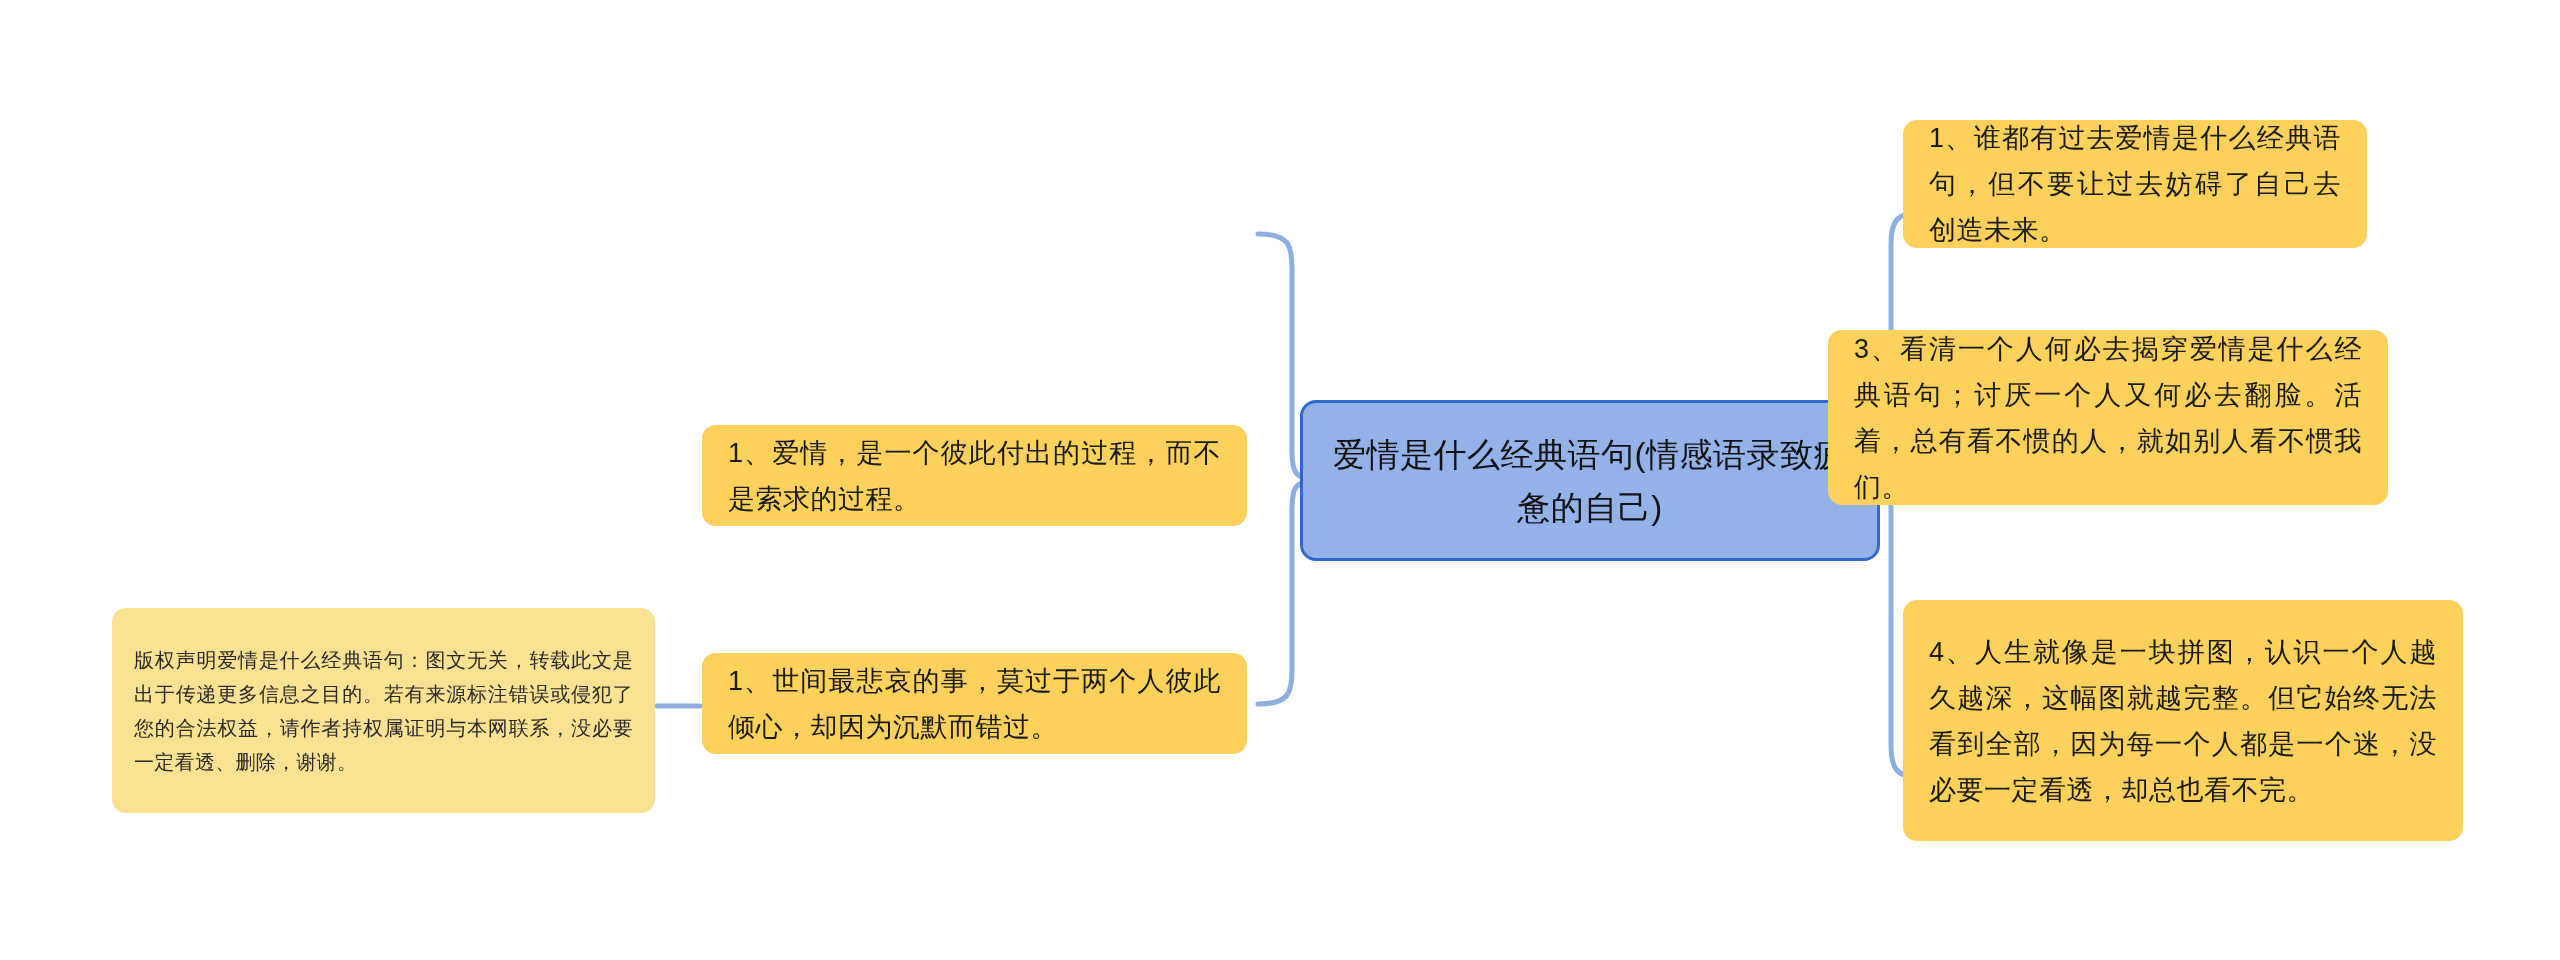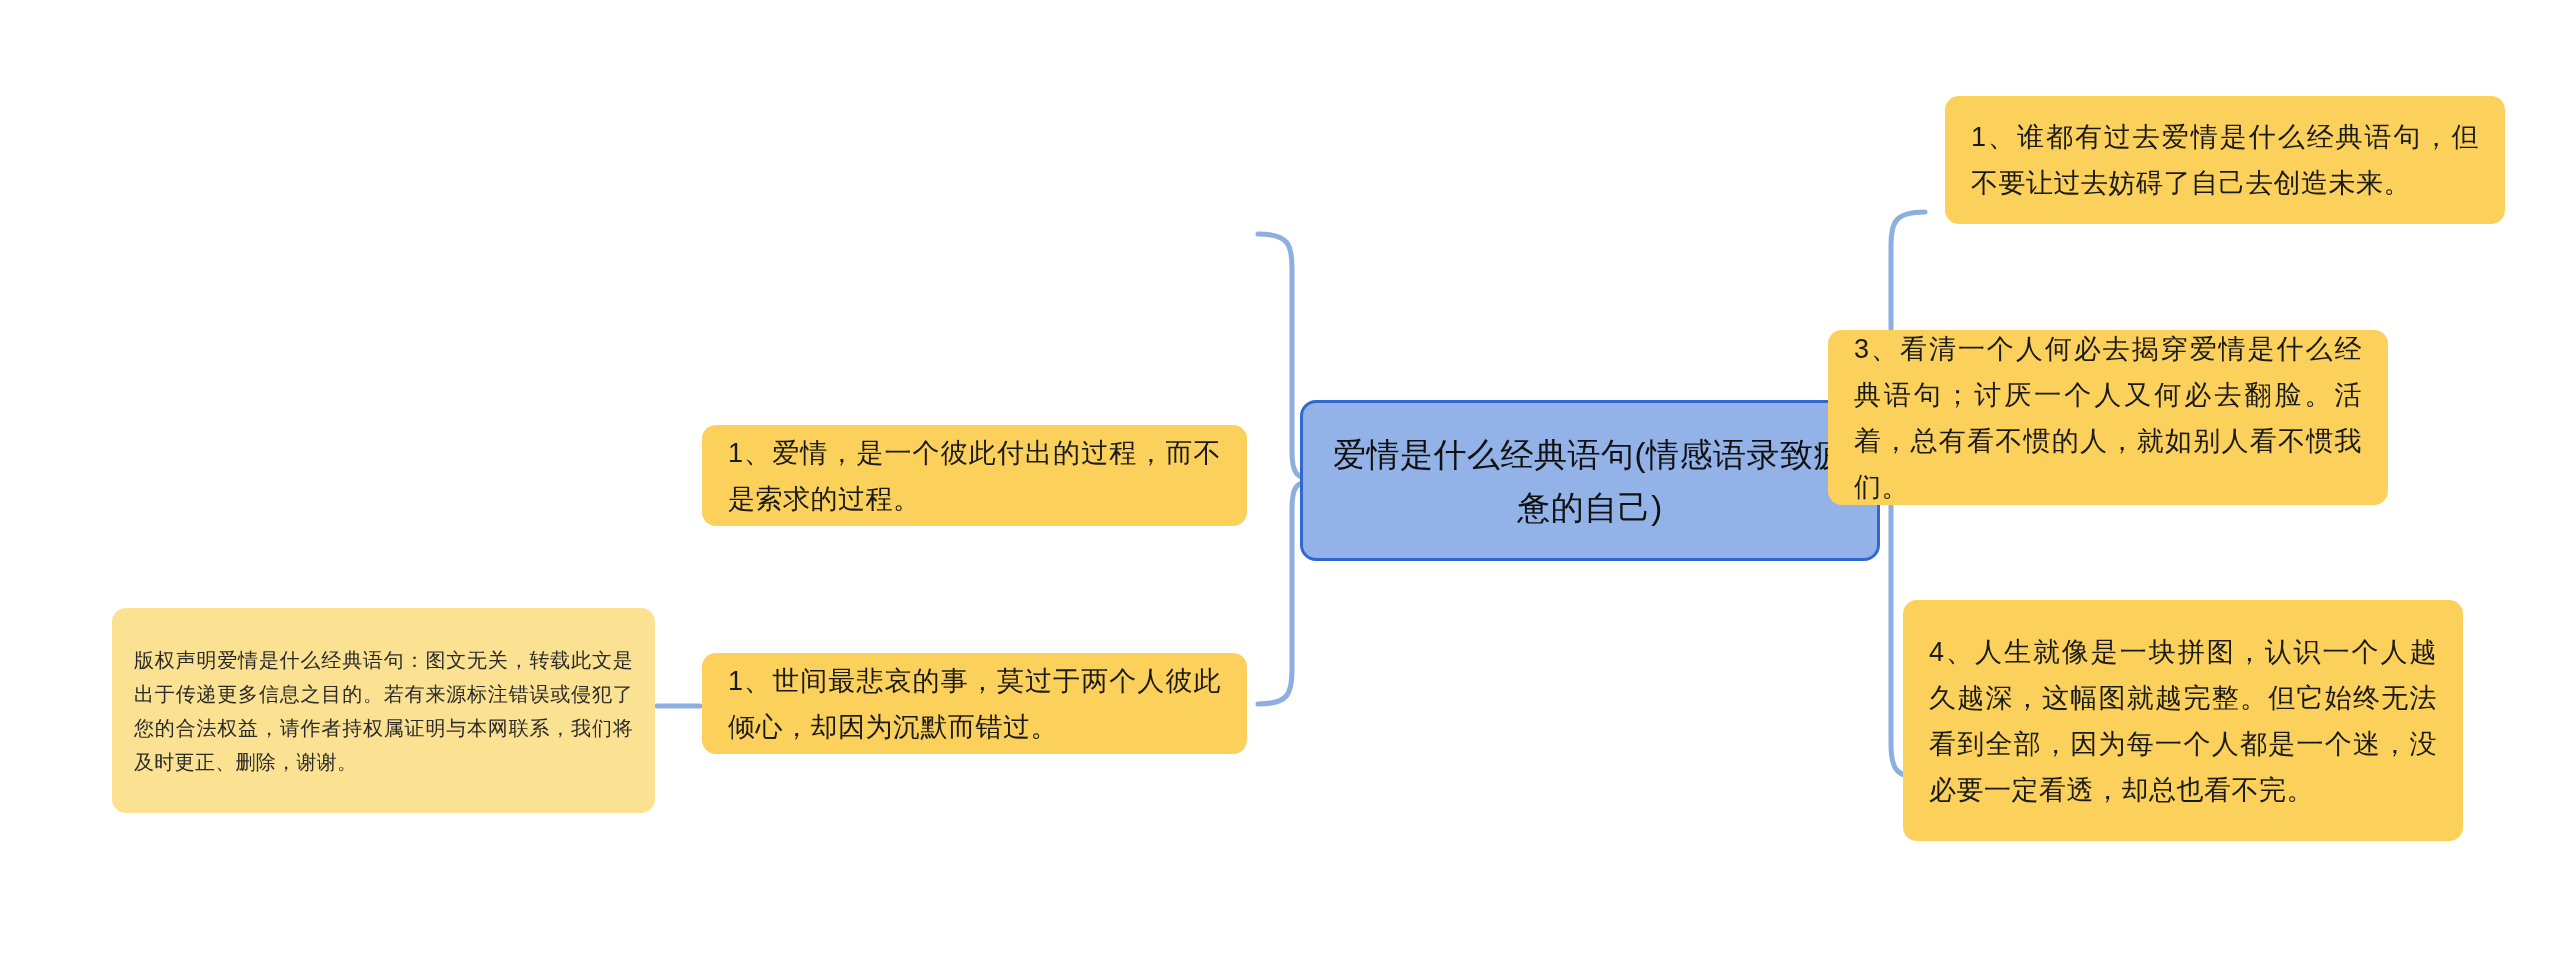--- a/index.html
+++ b/index.html
@@ -88,21 +88,21 @@
     line-height: 34px;
     color: #2a2a2a;
     letter-spacing: 0.3px;
   }
 
   
   #node-left-2   { left: 702px;  top: 158px; width: 545px;  height: 203px; }
   #node-left-4   { left: 702px;  top: 425px; width: 545px;  height: 101px; }
   #node-left-6   { left: 702px;  top: 653px; width: 545px;  height: 101px; }
 
-  #node-right-1  { left: 1903px; top: 96px; width: 560px;  height: 128px; margin-left: 42px; }
+  #node-right-1  { left: 1903px; top: 120px; width: 464px;  height: 128px; }
   #node-right-3  { left: 1828px; top: 330px; width: 560px;  height: 175px; }
   #node-right-5  { left: 1903px; top: 600px; width: 560px;  height: 241px; }
 
   #node-center   { left: 1300px; top: 400px; width: 580px;  height: 161px; }
 
   #node-note     { left: 112px;  top: 608px; width: 543px;  height: 205px; }
 </style>
 </head>
 <body>
 
@@ -148,16 +148,16 @@
 
   <div class="node branch-node" id="node-right-3">
     <span class="node-text">3、看清一个人何必去揭穿爱情是什么经典语句；讨厌一个人又何必去翻脸。活着，总有看不惯的人，就如别人看不惯我们。</span>
   </div>
 
   <div class="node branch-node" id="node-right-5">
     <span class="node-text">4、人生就像是一块拼图，认识一个人越久越深，这幅图就越完整。但它始终无法看到全部，因为每一个人都是一个迷，没必要一定看透，却总也看不完。</span>
   </div>
 
   <div class="node note-node" id="node-note">
-    <span class="node-text">版权声明爱情是什么经典语句：图文无关，转载此文是出于传递更多信息之目的。若有来源标注错误或侵犯了您的合法权益，请作者持权属证明与本网联系，我们将及时更正、删除，谢谢。</span>
+    <span class="node-text">版权声明爱情是什么经典语句：图文无关，转载此文是出于传递更多信息之目的。若有来源标注错误或侵犯了您的合法权益，请作者持权属证明与本网联系，没必要一定看透、删除，谢谢。</span>
   </div>
 
 </div>
 
 </body></html>

